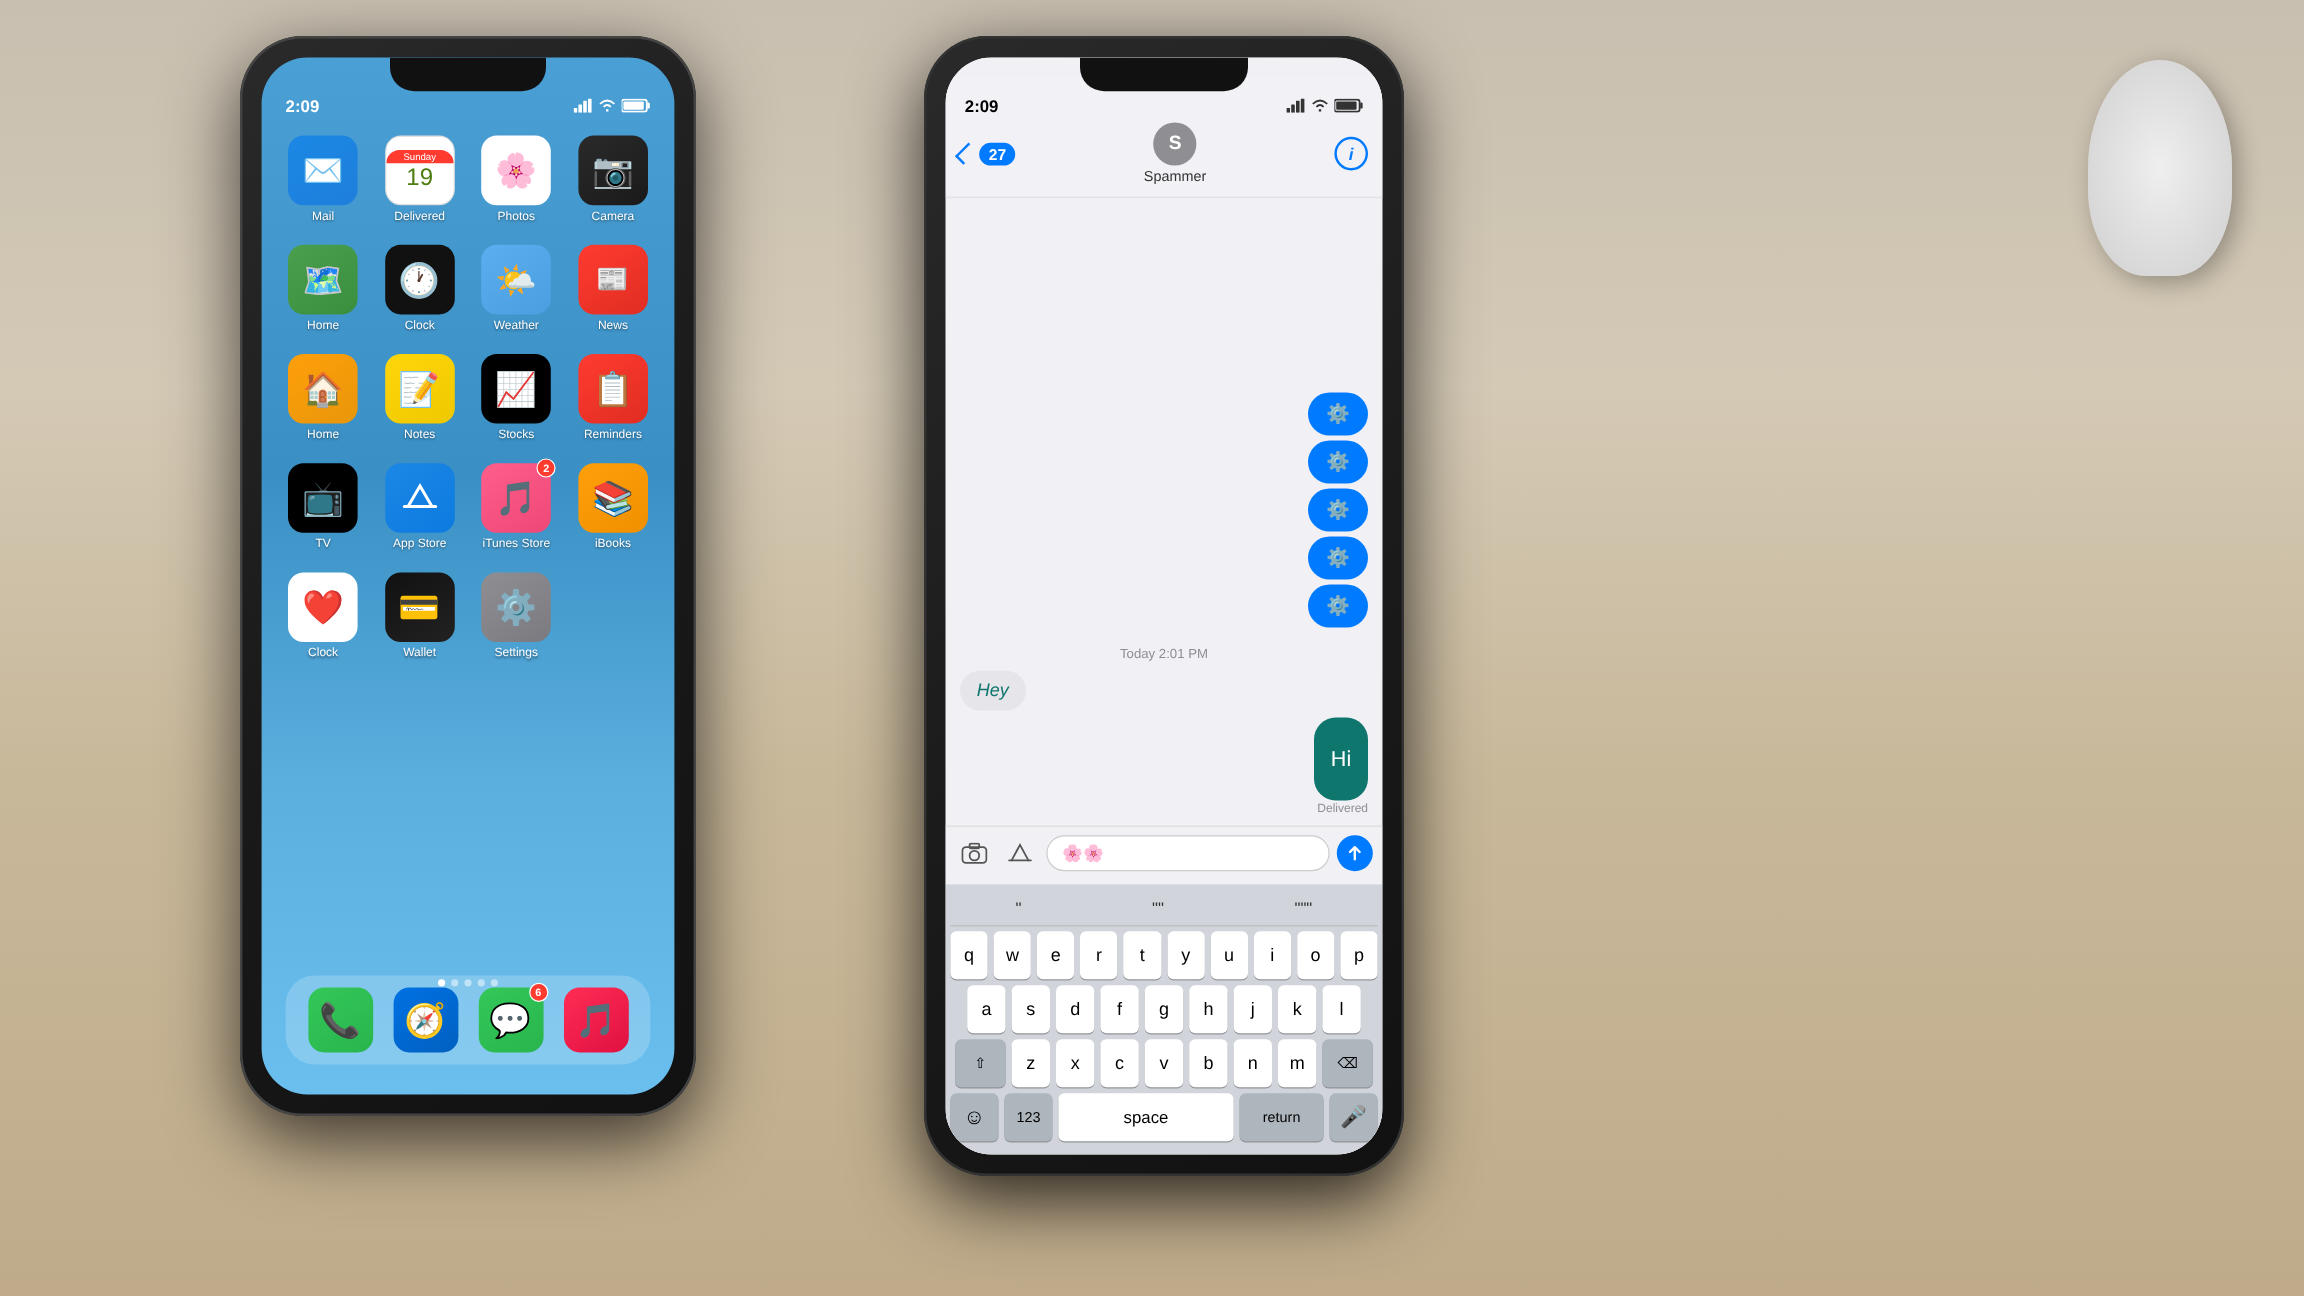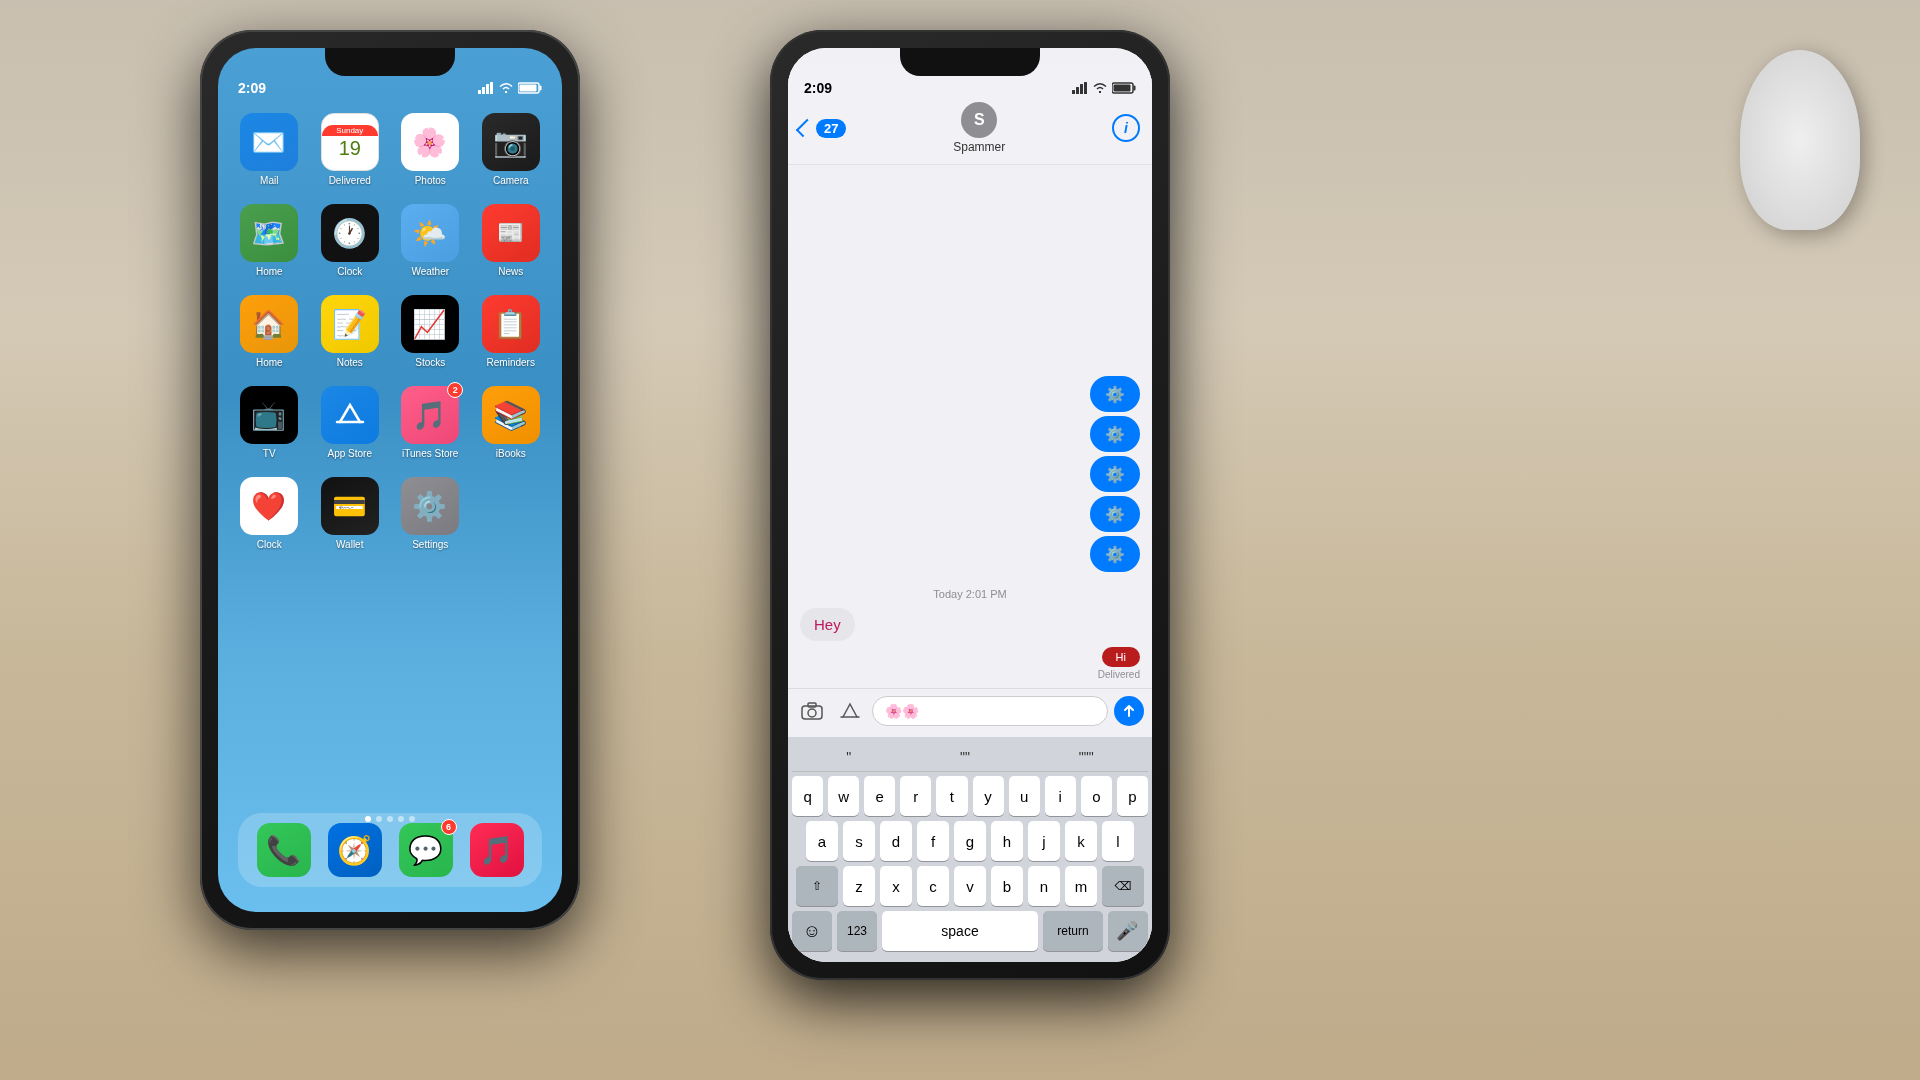--- a/index.html
+++ b/index.html
@@ -321,37 +321,38 @@
       font-size: 11px;
       margin: 8px 0;
     }
 
     .received-bubble {
       background: #e5e5ea;
       border-radius: 18px;
       padding: 8px 14px;
       max-width: 70%;
       font-size: 15px;
-      color: #be185d;
+      color: #0f766e;
       align-self: flex-start;
+      font-style: italic;
     }
 
     .sent-bubble-wrap {
       display: flex;
       flex-direction: column;
       align-items: flex-end;
       margin-top: 6px;
     }
 
     .sent-bubble {
-      background: #b91c1c;
+      background: #0f766e;
       border-radius: 18px;
-      padding: 4px 14px;
+      padding: 24px 14px;
       max-width: 70%;
-      font-size: 11px;
+      font-size: 18px;
       color: white;
     }
 
     .delivered-text {
       color: #8e8e93;
       font-size: 10px;
       margin-top: 2px;
     }
 
     
@@ -852,20 +853,20 @@
             <div class="key">b</div>
             <div class="key">n</div>
             <div class="key">m</div>
             <div class="key-special" style="width:42px;">⌫</div>
           </div>
 
           <div class="keyboard-bottom key-row">
             <div class="key-emoji">☺</div>
             <div class="key-special" style="width:40px;">123</div>
             <div class="key-space">space</div>
-            <div class="key-special" style="width:60px;">return</div>
+            <div class="key-special" style="width:70px;">return</div>
             <div class="key-mic">🎤</div>
           </div>
         </div>
       </div>
     </div>
   </div>
 </div>
 
 </body></html>

